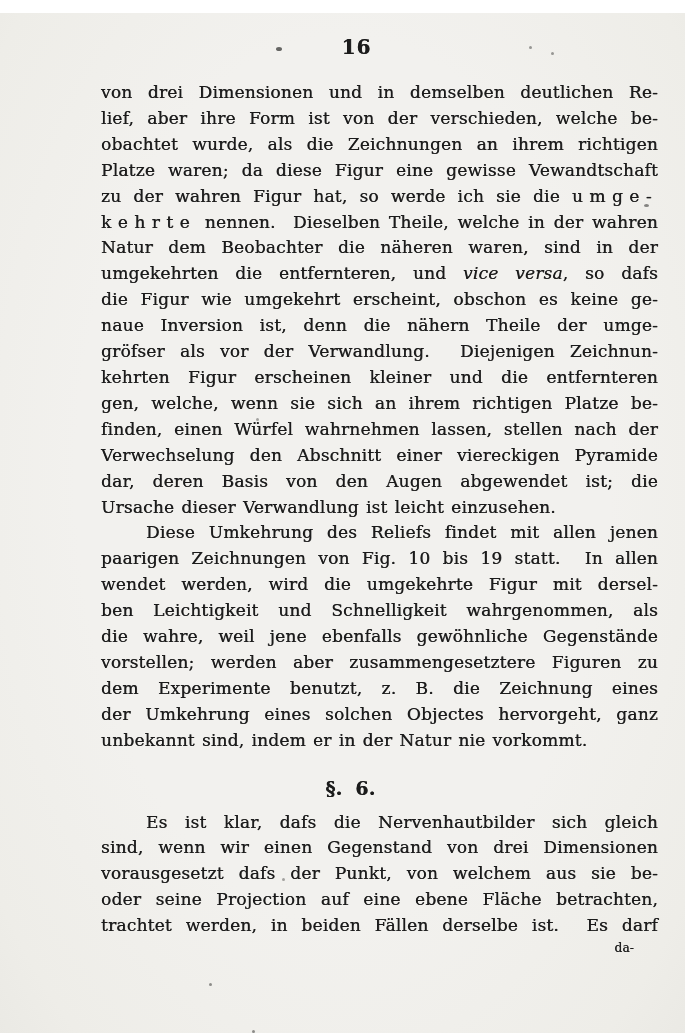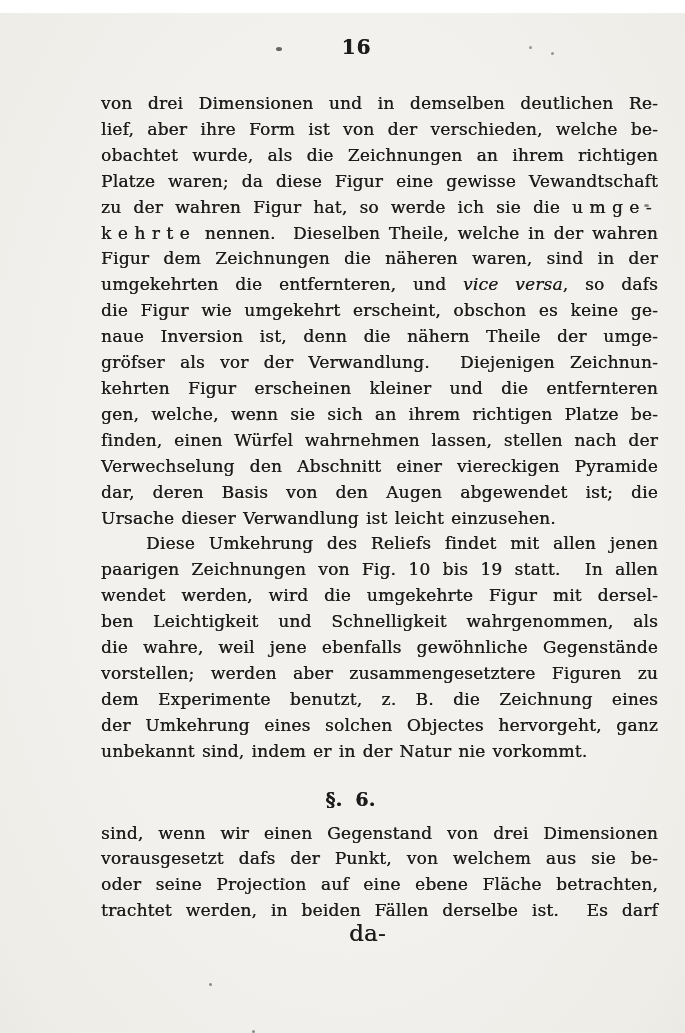--- a/index.html
+++ b/index.html
@@ -21,21 +21,21 @@
     left: 101px; width: 557px; top: 22px;
     text-align: center;
     transform: translateX(-23px);
     font-size: 20px; line-height: 24px;
     font-weight: bold;
     letter-spacing: 1px;
     text-shadow: 0.3px 0 0 rgba(20,20,20,0.85);
   }
   .textblock {
     position: absolute;
-    left: 101px; top: 78px; width: 557px;
+    left: 101px; top: 67px; width: 557px;
     font-size: 17px; line-height: 25.9px;
     letter-spacing: 0.2px;
     word-spacing: 1.5px;
     text-shadow: 0.35px 0 0 rgba(22,22,22,0.8);
   }
   .line {
     text-align: justify;
     text-align-last: justify;
     white-space: normal;
   }
@@ -48,23 +48,23 @@
     text-align: center;
     transform: translateX(-29px);
     font-size: 19px; line-height: 26px;
     font-weight: bold;
     word-spacing: 6px;
     text-shadow: 0.3px 0 0 rgba(20,20,20,0.85);
   }
   .paras-after { margin-top: 9px; }
   .catchword {
     margin-top: -4px;
-    text-align: center;
+    text-align: right;
     padding-right: 24px;
-    font-size: 23px; line-height: 26px;
+    font-size: 12px; line-height: 26px;
   }
   .speck {
     position: absolute;
     background: #2a2a28;
     border-radius: 50%;
   }
 </style>
 </head>
 <body>
 
@@ -72,21 +72,21 @@
   <div class="pageno">16</div>
   <div class="textblock">
     <div id="paras-before">
         <div>
           <div class="line">von drei Dimensionen und in demselben deutlichen Re-</div>
           <div class="line">lief, aber ihre Form ist von der verschieden, welche be-</div>
           <div class="line">obachtet wurde, als die Zeichnungen an ihrem richtigen</div>
           <div class="line">Platze waren; da diese Figur eine gewisse Vewandtschaft</div>
           <div class="line">zu der wahren Figur hat, so werde ich sie die <span class="sp">umge-</span></div>
           <div class="line"><span class="sp">kehrte</span> nennen.&nbsp; Dieselben Theile, welche in der wahren</div>
-          <div class="line">Figur dem Zeichnungen die näheren waren, sind in der</div>
+          <div class="line">Natur dem Beobachter die näheren waren, sind in der</div>
           <div class="line">umgekehrten die entfernteren, und <span class="it">vice versa</span>, so dafs</div>
           <div class="line">die Figur wie umgekehrt erscheint, obschon es keine ge-</div>
           <div class="line">naue Inversion ist, denn die nähern Theile der umge-</div>
           <div class="line">gröfser als vor der Verwandlung.&nbsp; Diejenigen Zeichnun-</div>
           <div class="line">kehrten Figur erscheinen kleiner und die entfernteren</div>
           <div class="line">gen, welche, wenn sie sich an ihrem richtigen Platze be-</div>
           <div class="line">finden, einen Würfel wahrnehmen lassen, stellen nach der</div>
           <div class="line">Verwechselung den Abschnitt einer viereckigen Pyramide</div>
           <div class="line">dar, deren Basis von den Augen abgewendet ist; die</div>
           <div class="line short">Ursache dieser Verwandlung ist leicht einzusehen.</div>
@@ -99,20 +99,21 @@
           <div class="line">die wahre, weil jene ebenfalls gewöhnliche Gegenstände</div>
           <div class="line">vorstellen; werden aber zusammengesetztere Figuren zu</div>
           <div class="line">dem Experimente benutzt, z. B. die Zeichnung eines</div>
           <div class="line">der Umkehrung eines solchen Objectes hervorgeht, ganz</div>
           <div class="line short">unbekannt sind, indem er in der Natur nie vorkommt.</div>
         </div>
       </div>
     <div class="heading">§. 6.</div>
     <div id="paras-after" class="paras-after">
         <div>
+          <div class="line indent">Es ist klar, dafs die Nervenhautbilder sich gleich</div>
           <div class="line">sind, wenn wir einen Gegenstand von drei Dimensionen</div>
           <div class="line">vorausgesetzt dafs der Punkt, von welchem aus sie be-</div>
           <div class="line">oder seine Projection auf eine ebene Fläche betrachten,</div>
           <div class="line">trachtet werden, in beiden Fällen derselbe ist.&nbsp; Es darf</div>
         </div>
       </div>
     <div class="catchword">da-</div>
   </div>
 <div class="speck" style="left: 276px; top: 34px; width: 6px; height: 4px; opacity: 0.7;"></div>
     <div class="speck" style="left: 529px; top: 33px; width: 3px; height: 3px; opacity: 0.45;"></div>

